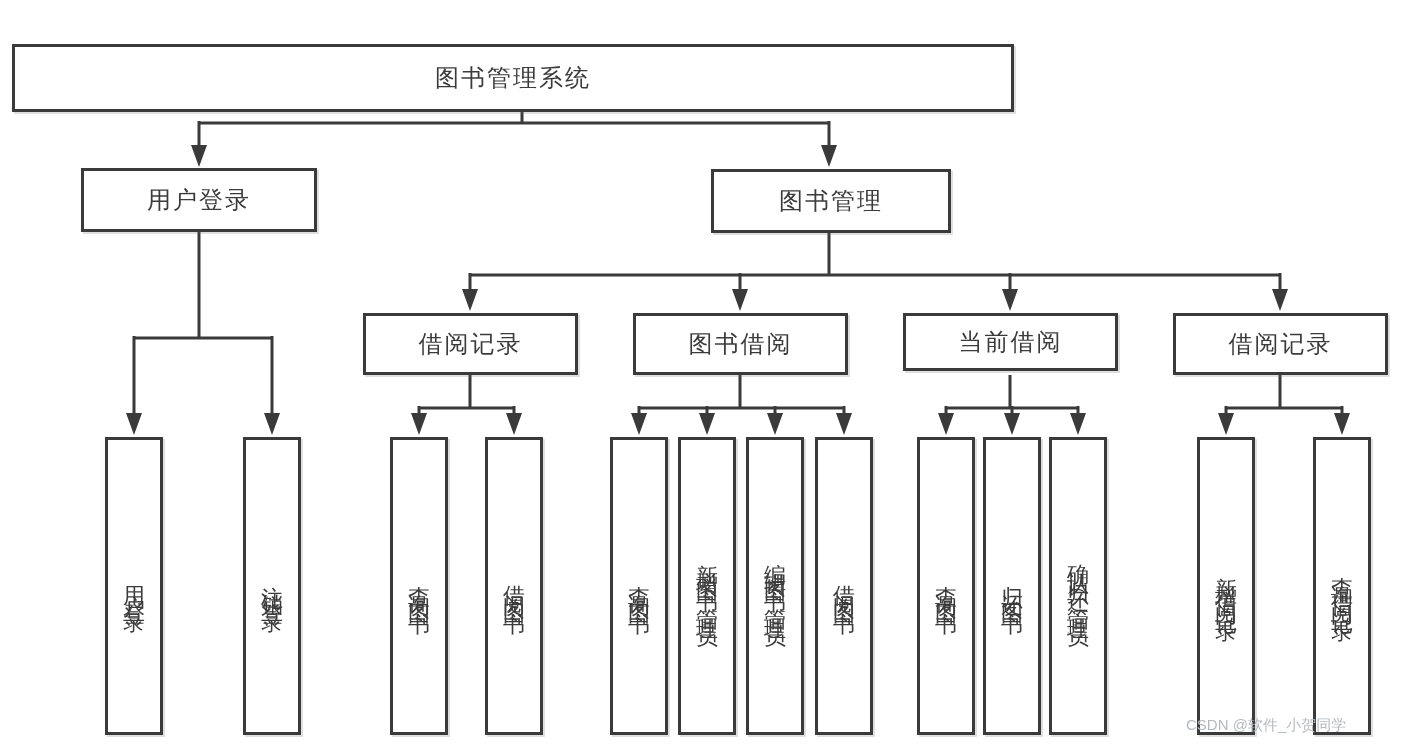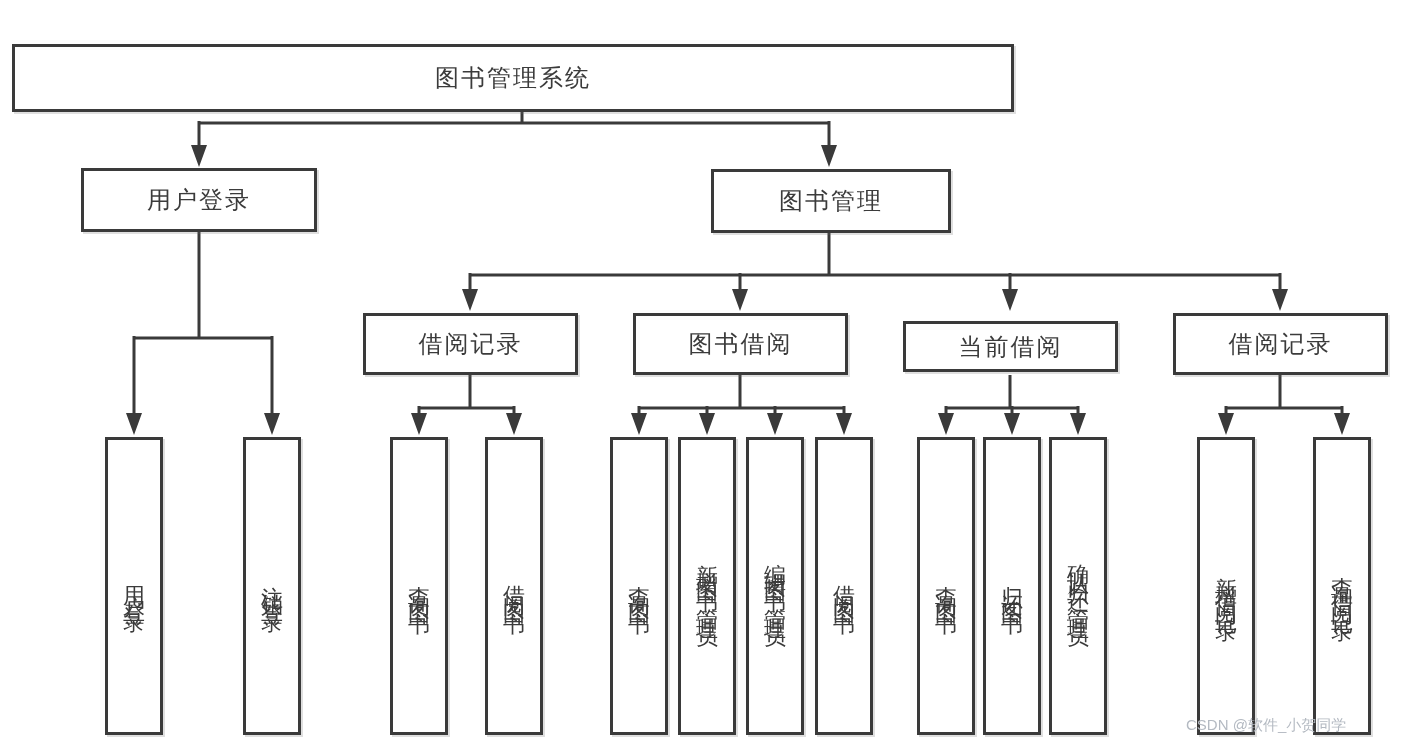--- a/index.html
+++ b/index.html
@@ -92,21 +92,21 @@
     <path class="arrow" d="M126 413 L142 413 L134 435 Z M264 413 L280 413 L272 435 Z M411 413 L427 413 L419 435 Z M506 413 L522 413 L514 435 Z M631 413 L647 413 L639 435 Z M699 413 L715 413 L707 435 Z M767 413 L783 413 L775 435 Z M836 413 L852 413 L844 435 Z M938 413 L954 413 L946 435 Z M1004 413 L1020 413 L1012 435 Z M1070 413 L1086 413 L1078 435 Z M1218 413 L1234 413 L1226 435 Z M1334 413 L1350 413 L1342 435 Z"></path>
   </svg>
 
   <div class="node h-node" style="left:12px; top:13px; width:1002px; height:68px;margin-top:31px;">图书管理系统</div>
 
   <div class="node h-node" style="left:81px; top:168px; width:236px; height:64px;">用户登录</div>
   <div class="node h-node" style="left:711px; top:169px; width:240px; height:64px;">图书管理</div>
 
   <div class="node h-node" style="left:363px; top:313px; width:215px; height:62px;">借阅记录</div>
   <div class="node h-node" style="left:633px; top:313px; width:215px; height:62px;">图书借阅</div>
-  <div class="node h-node" style="left:903px; top:321px; width:215px; height:51px;">当前借阅</div>
+  <div class="node h-node" style="left:903px; top:313px; width:215px; height:58px;">当前借阅</div>
   <div class="node h-node" style="left:1173px; top:313px; width:215px; height:62px;">借阅记录</div>
 
   <div class="node v-node" style="left:105px; top:437px; width:58px; height:298px;">用户登录</div>
   <div class="node v-node" style="left:243px; top:437px; width:58px; height:298px;">注销登录</div>
 
   <div class="node v-node" style="left:390px; top:437px; width:58px; height:298px;">查询图书</div>
   <div class="node v-node" style="left:485px; top:437px; width:58px; height:298px;">借阅图书</div>
 
   <div class="node v-node" style="left:610px; top:437px; width:58px; height:298px;">查询图书</div>
   <div class="node v-node" style="left:678px; top:437px; width:58px; height:298px;">新增图书（管理员）</div>

